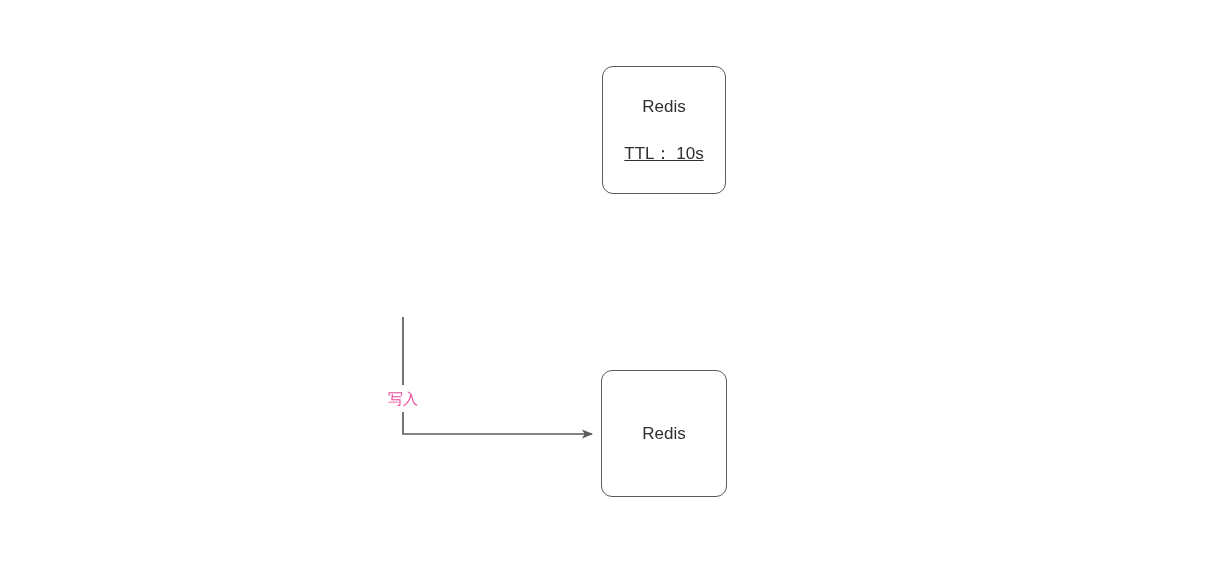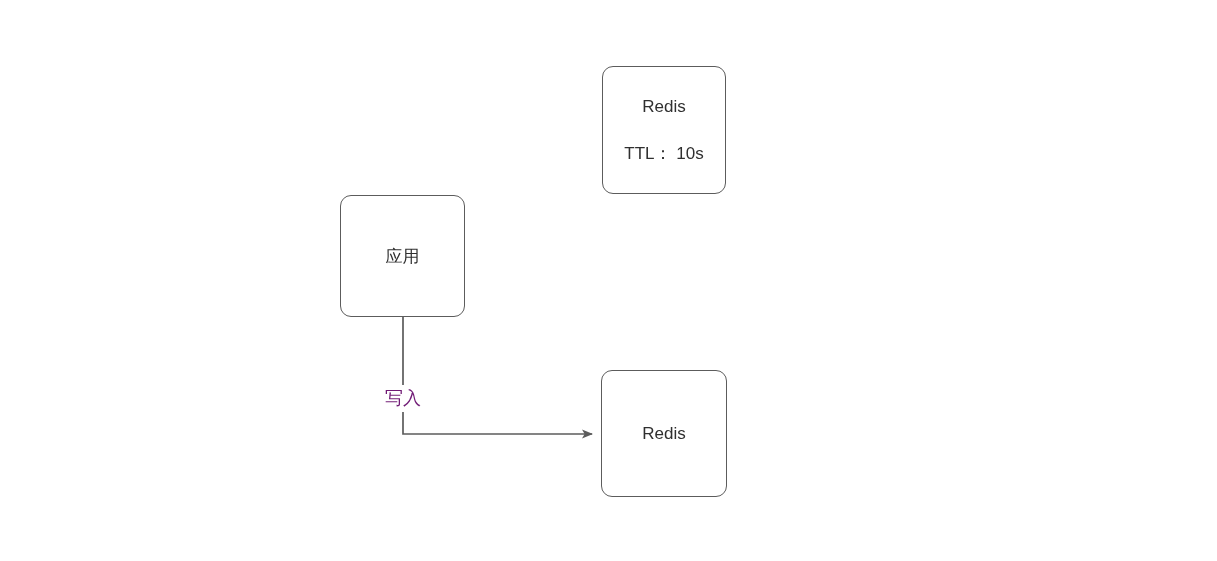--- a/index.html
+++ b/index.html
@@ -36,20 +36,21 @@
   .node-line {
     white-space: pre;
     text-align: center;
   }
   .node-line.primary {
     font-size: 17px;
   }
   .node-line.secondary {
     font-size: 17px;
     margin-top: 30px;
+    text-decoration: underline;
   }
   
   #node-redis {
     left: 602px;
     top: 66px;
     width: 124px;
     height: 128px;
   }
   #node-app {
     left: 340px;
@@ -73,22 +74,22 @@
     pointer-events: none;
   }
   
   #edge-label-write {
     position: absolute;
     left: 378px;
     top: 385px;
     width: 50px;
     height: 27px;
     background: #ffffff;
-    color: #701a75;
-    font-size: 18px;
+    color: #ec4899;
+    font-size: 15px;
     line-height: 27px;
     text-align: center;
     white-space: pre;
   }
 </style>
 </head>
 <body>
 
 <div id="canvas">
 
@@ -99,23 +100,20 @@
       </marker>
     </defs>
     <path d="M 403 317 L 403 434 L 592 434" fill="none" stroke="#5c5c5c" stroke-width="1.7" stroke-linecap="butt" stroke-linejoin="miter" marker-end="url(#arrow-end)"></path>
   </svg>
 
   <div class="node" id="node-redis">
     <div class="node-line primary">Redis</div>
     <div class="node-line secondary">TTL： 10s</div>
   </div>
 
-  <div class="node" id="node-app">
-    <div class="node-line primary">应用</div>
-  </div>
 
   <div class="node" id="node-mysql">
     <div class="node-line primary">Redis</div>
   </div>
 
   <div id="edge-label-write">写入</div>
 
 </div>
 
 </body></html>

